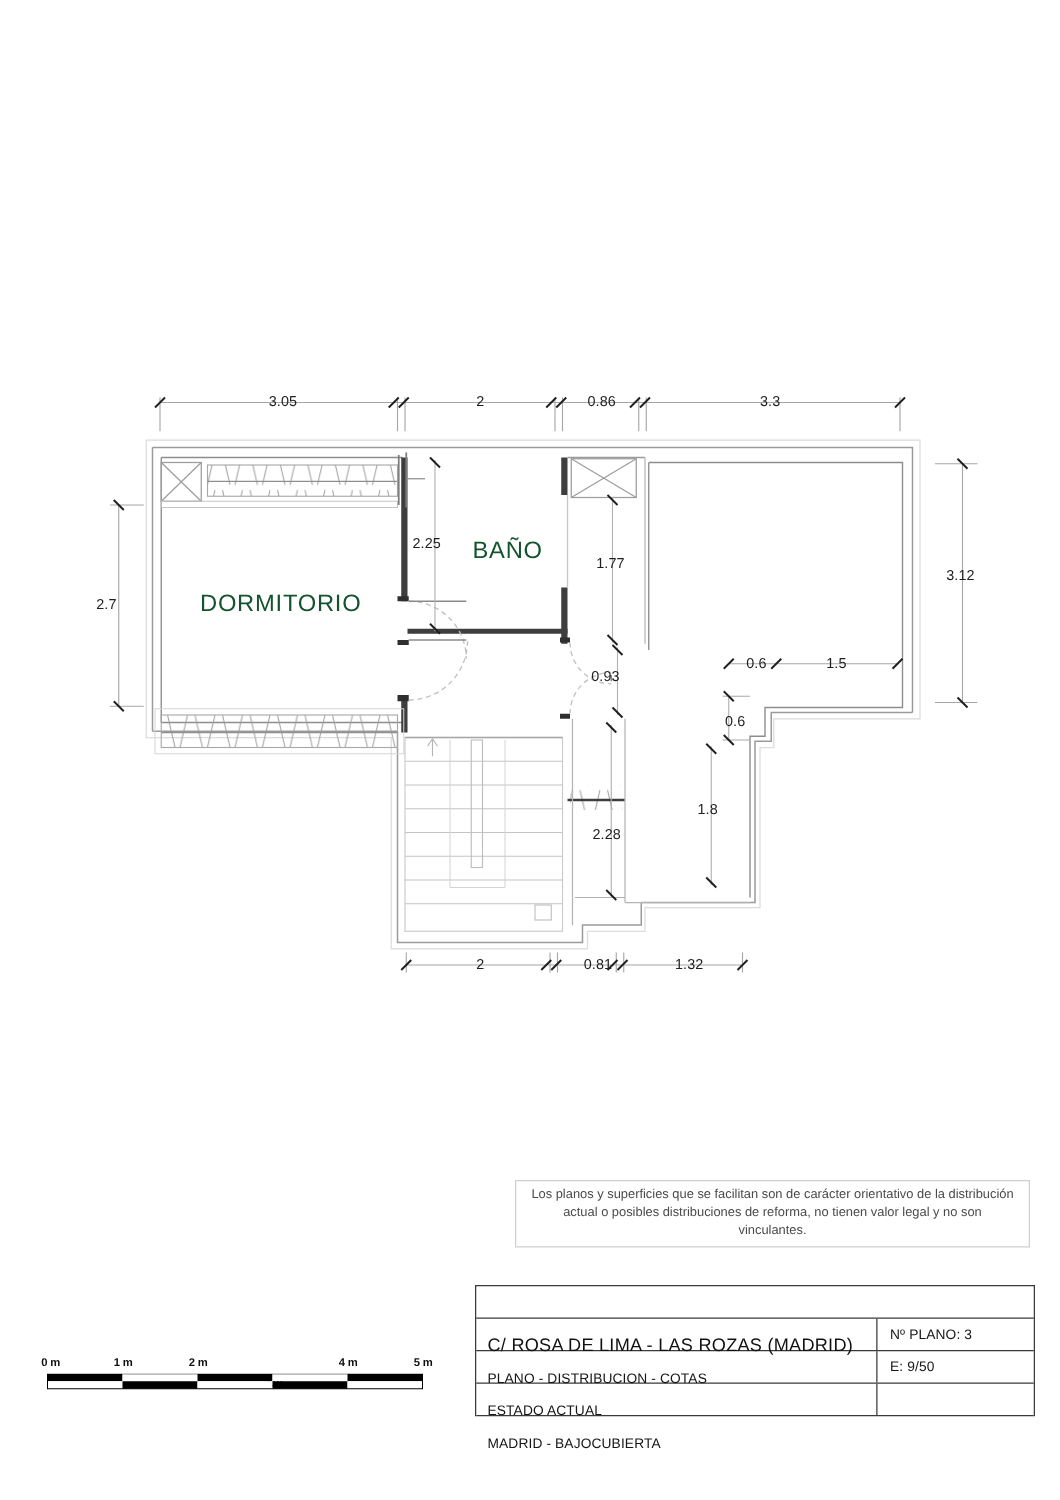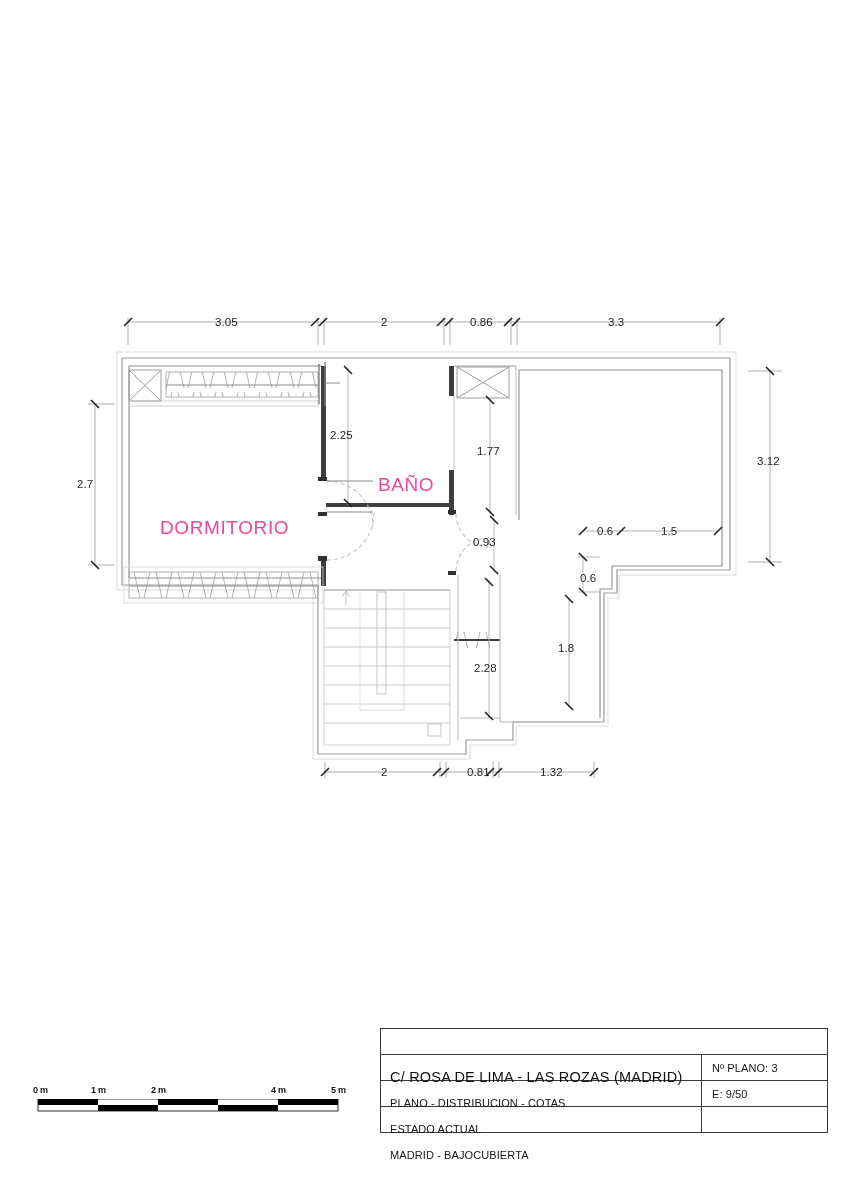--- a/index.html
+++ b/index.html
@@ -31,23 +31,22 @@
     white-space: pre;
     color: #1a1a1a;
   }
   .dim-label {
     font-size: 11.5px;
     color: #1f1f1f;
     letter-spacing: 0.1px;
   }
   .room-label {
     font-size: 19px;
-    color: #ec4899;
+    color: #14532d;
     letter-spacing: 0.6px;
-    margin-top: 44px;
   }
   .scale-tick-label {
     font-size: 9px;
     font-weight: bold;
     color: #111;
     letter-spacing: -0.2px;
   }
   .tb-title {
     font-size: 14.5px;
     color: #111;
@@ -385,20 +384,23 @@
 
   <div class="txt dim-label" style="left:330px; top:429px;">2.25</div>
   <div class="txt dim-label" style="left:477px; top:445px;">1.77</div>
   <div class="txt dim-label" style="left:473px; top:536px;">0.93</div>
   <div class="txt dim-label" style="left:597px; top:525px;">0.6</div>
   <div class="txt dim-label" style="left:661px; top:525px;">1.5</div>
   <div class="txt dim-label" style="left:580px; top:572px;">0.6</div>
   <div class="txt dim-label" style="left:558px; top:642px;">1.8</div>
   <div class="txt dim-label" style="left:474px; top:662px;text-align:right;">2.28</div>
 
+  <div class="disclaimer">
+    <p>Los planos y superficies que se facilitan son de carácter orientativo de la distribución actual o posibles distribuciones de reforma, no tienen valor legal y no son vinculantes.</p>
+  </div>
 
   <div class="titleblock">
     <div class="tb-row head">
       <div class="tb-left">
         <span class="tb-title">C/  ROSA DE LIMA - LAS ROZAS   (MADRID)</span>
       </div>
     </div>
     <div class="tb-row body">
       <div class="tb-left">
         <span class="tb-cell">PLANO   -  DISTRIBUCION - COTAS</span>

